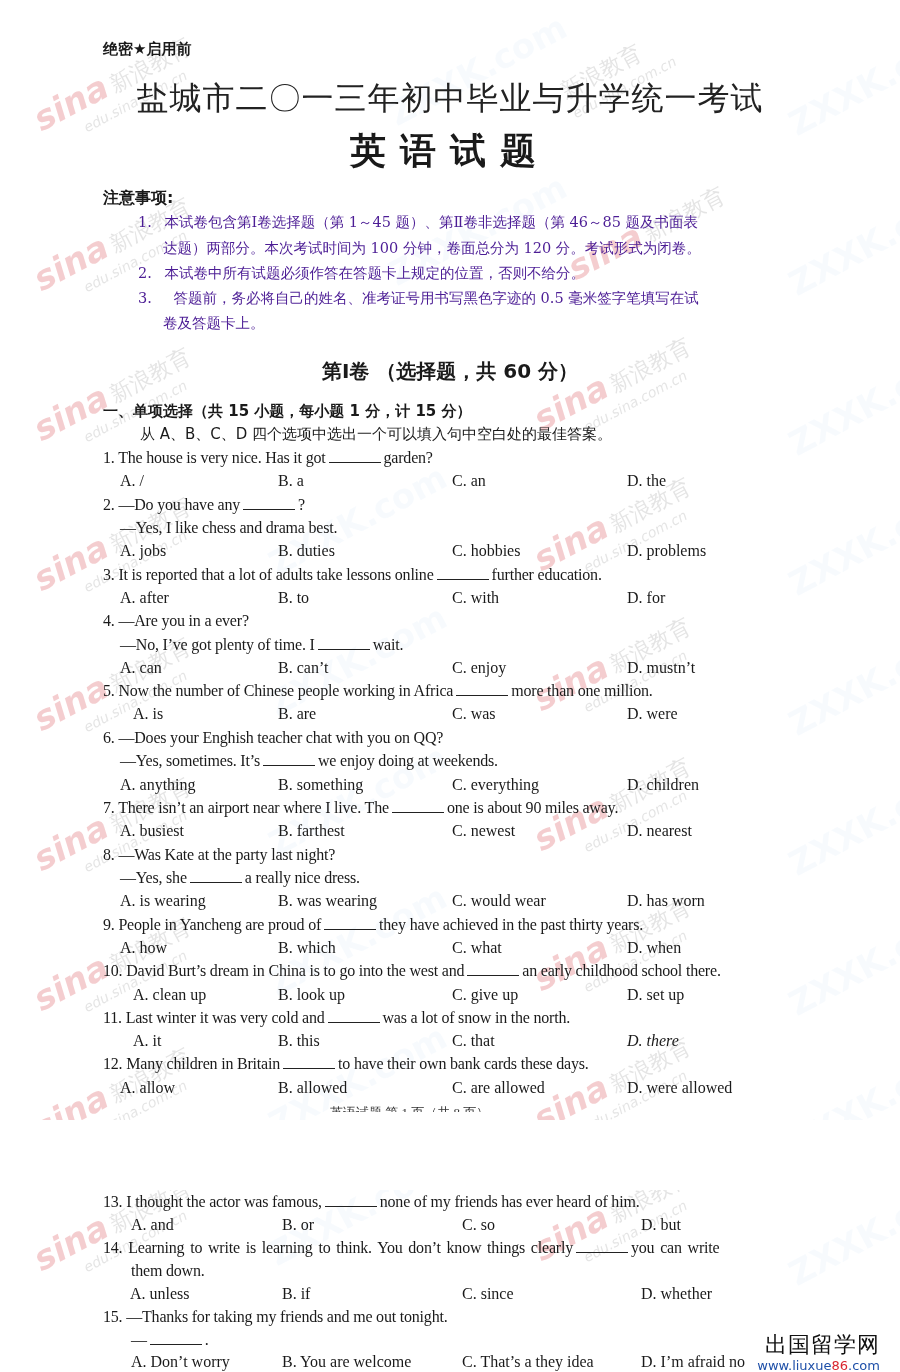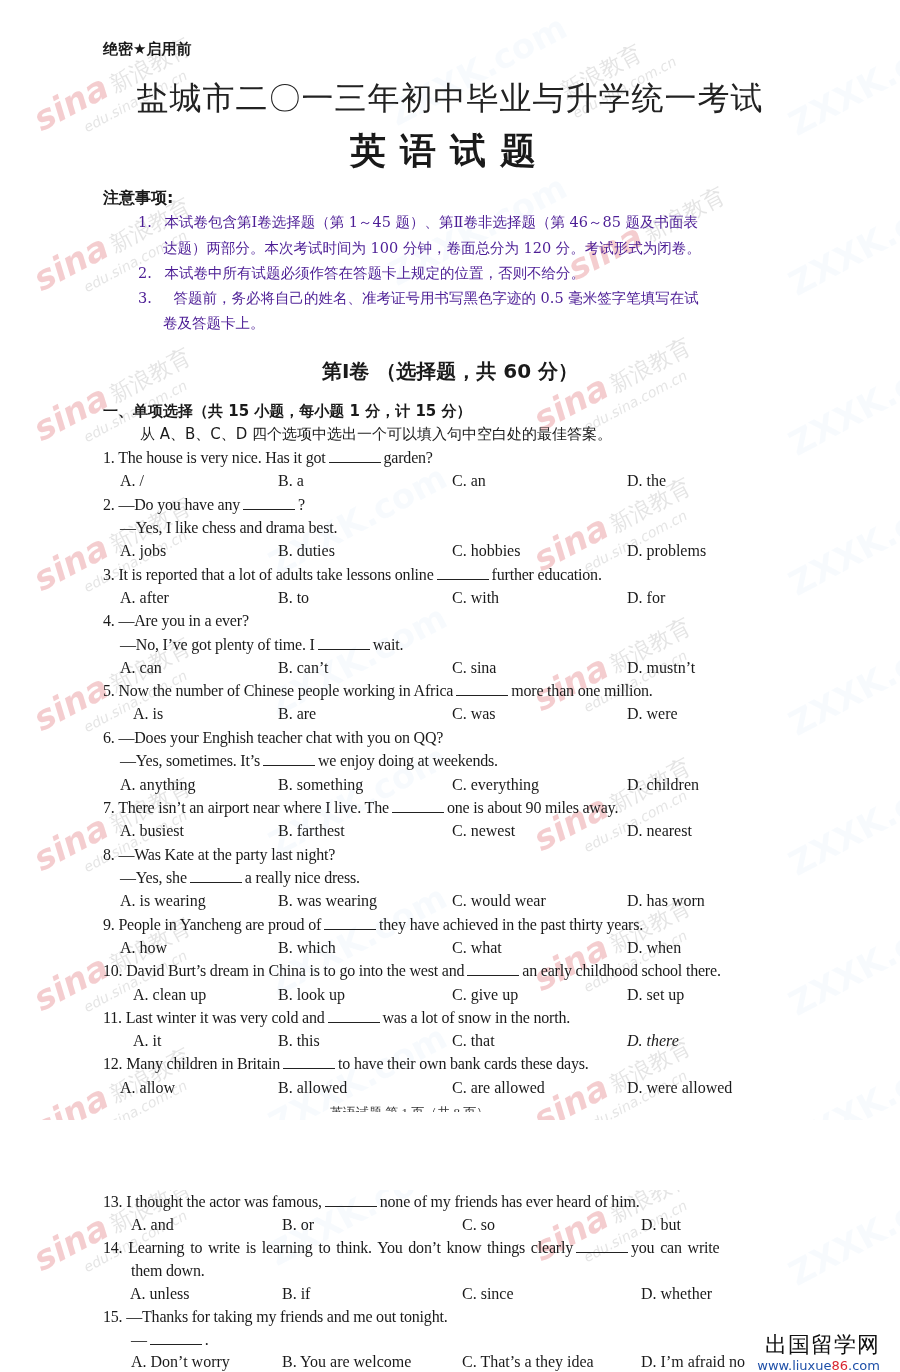--- a/index.html
+++ b/index.html
@@ -203,21 +203,21 @@
   <div class="abs opt" style="left:627px;top:589px;">D. for</div>
 
   <div class="abs q" style="left:103px;top:612px;">
     <span>4.</span> <span>—Are you in a ever?</span>
   </div>
   <div class="abs q" style="left:120px;top:636px;">
     <span>—No, I’ve got plenty of time. I</span><span class="blank"></span><span>wait.</span>
   </div>
   <div class="abs opt" style="left:120px;top:659px;">A. can</div>
   <div class="abs opt" style="left:278px;top:659px;">B. can’t</div>
-  <div class="abs opt" style="left:452px;top:659px;">C. sina</div>
+  <div class="abs opt" style="left:452px;top:659px;">C. enjoy</div>
   <div class="abs opt" style="left:627px;top:659px;">D. mustn’t</div>
 
   <div class="abs q" style="left:103px;top:682px;">
     <span>5.</span> <span>Now the number of Chinese people working in Africa</span><span class="blank"></span><span>more than one million.</span>
   </div>
   <div class="abs opt" style="left:133px;top:705px;">A. is</div>
   <div class="abs opt" style="left:278px;top:705px;">B. are</div>
   <div class="abs opt" style="left:452px;top:705px;">C. was</div>
   <div class="abs opt" style="left:627px;top:705px;">D. were</div>
 

